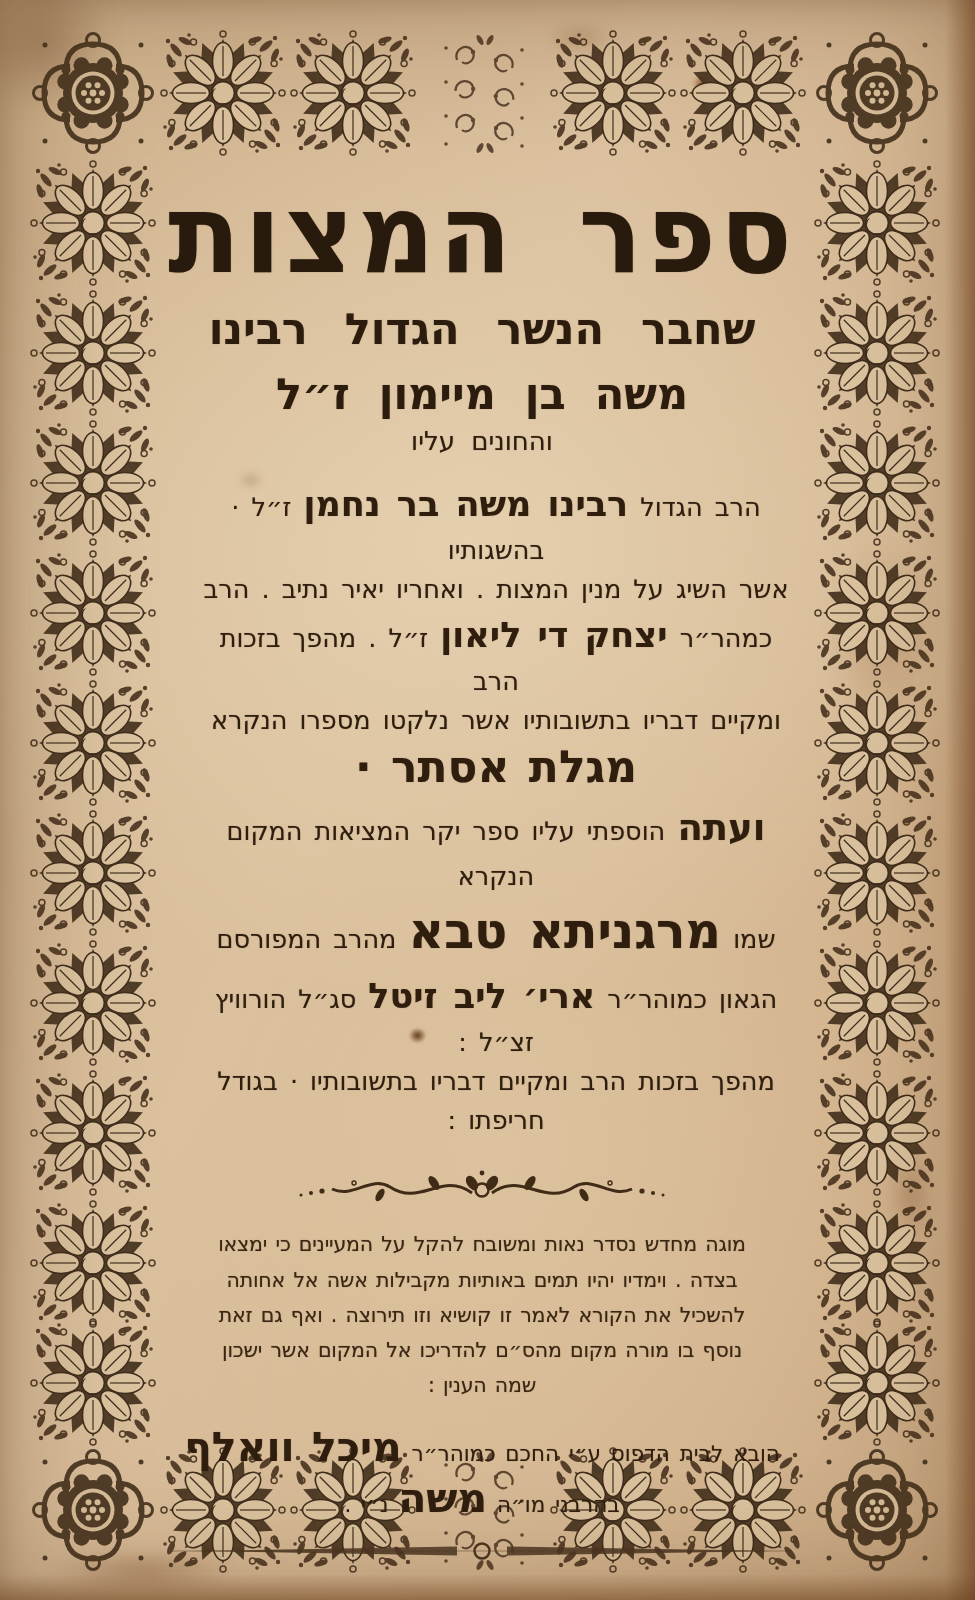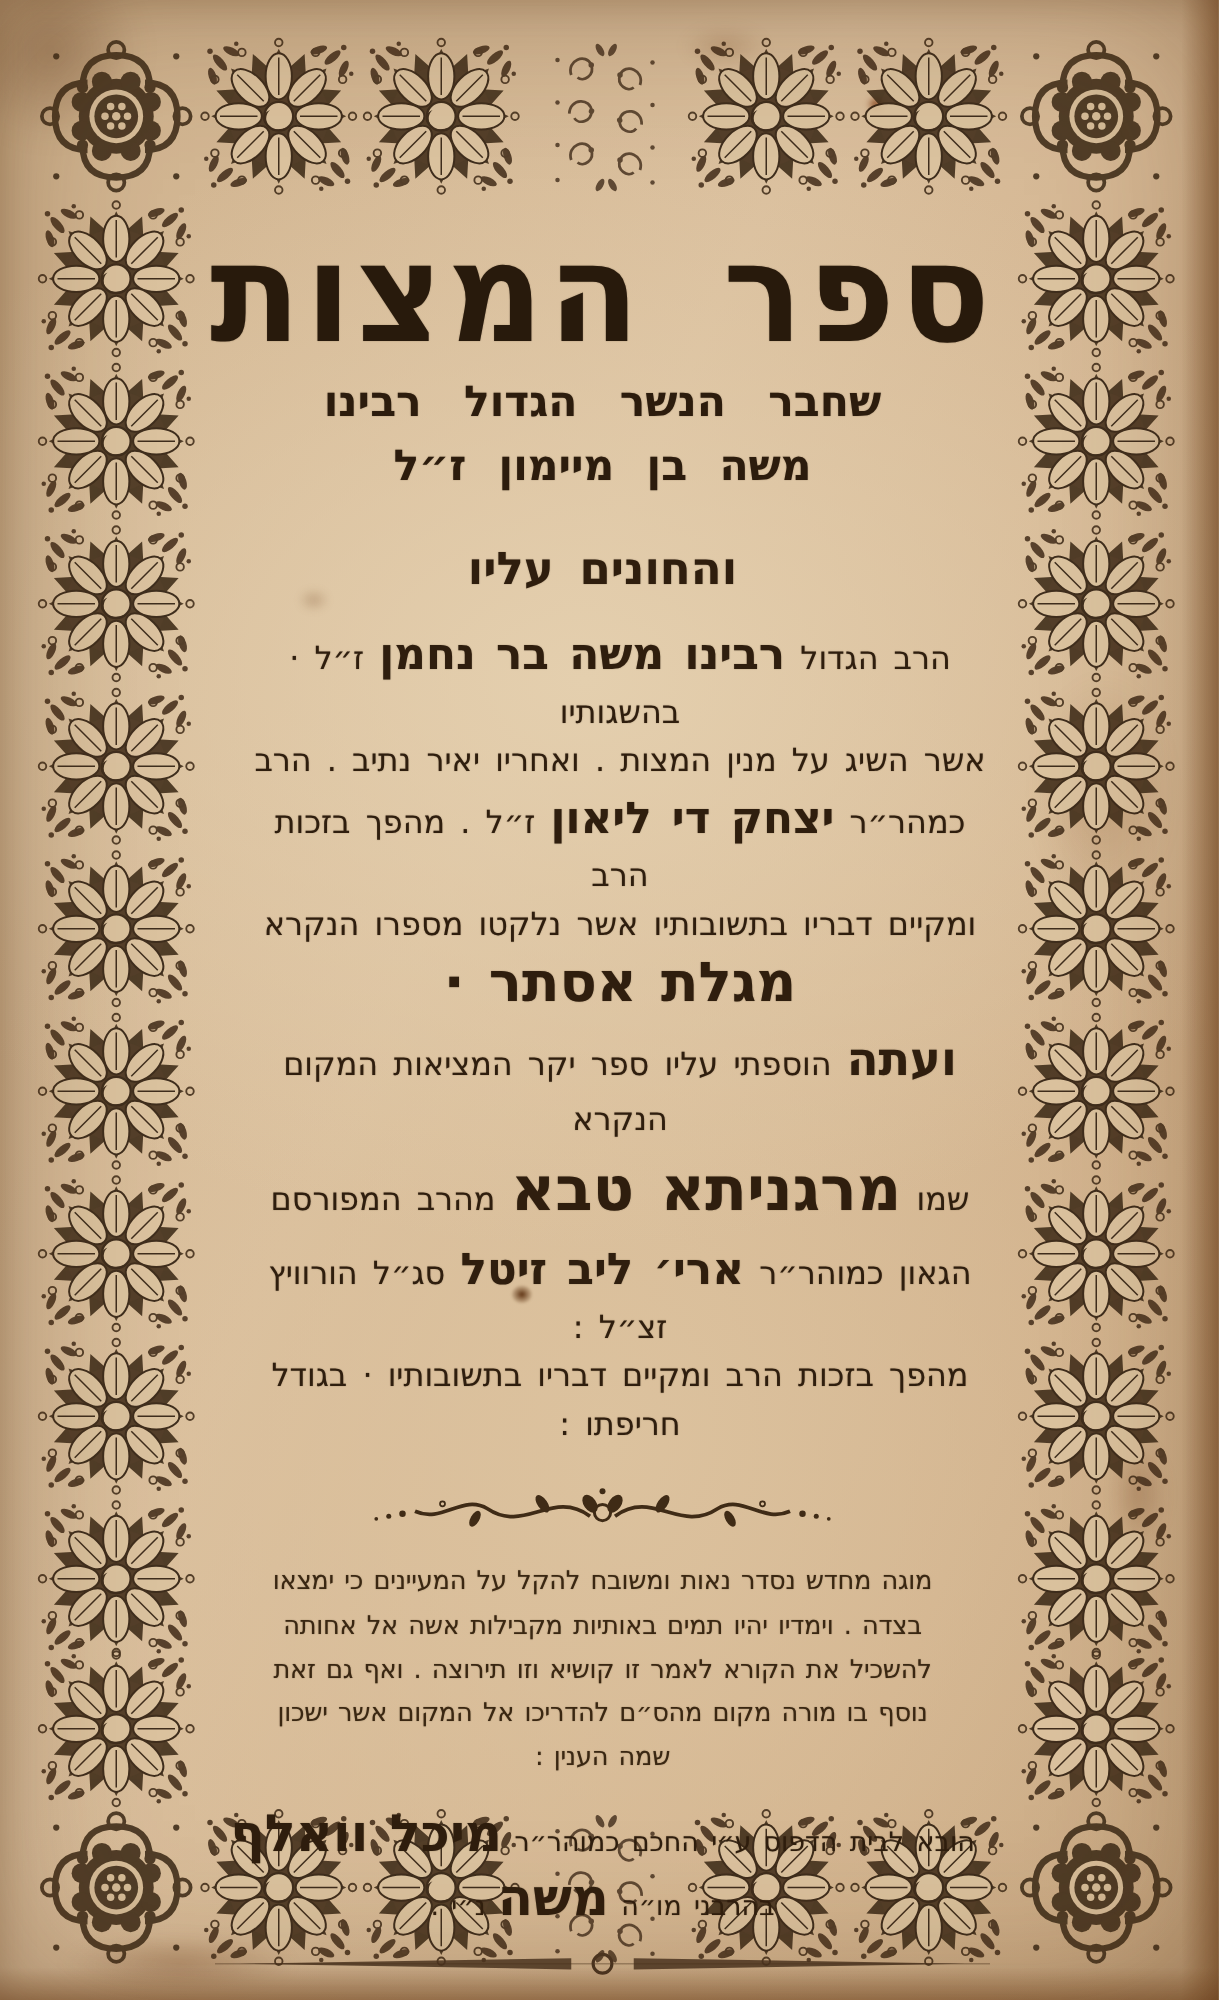--- a/index.html
+++ b/index.html
@@ -33,23 +33,23 @@
   svg.frame{position:absolute;left:0;top:0;}
 
   .content{
     position:absolute;left:168px;top:172px;width:628px;text-align:center;
     direction:rtl;text-shadow:0 0 1px rgba(47,30,14,.45);
   }
   .title{
     font-size:106px;font-weight:bold;line-height:1.18;letter-spacing:4px;word-spacing:22px;
     color:#281a0c;transform:scaleY(1.04);
   }
-  .subtitle{font-size:34px;font-weight:bold;line-height:1.5;word-spacing:22px;color:#2c1c0d;}
+  .subtitle{font-size:43px;font-weight:bold;line-height:1.5;word-spacing:22px;color:#2c1c0d;}
   .subtitle.second{word-spacing:14px;}
-  .heading{font-size:36px;font-weight:bold;margin-top:36px;word-spacing:8px;}
+  .heading{font-size:26px;font-weight:normal;word-spacing:8px;}
   .blocktext{font-size:25.5px;line-height:1.52;margin-top:22px;word-spacing:4px;margin-left:28px;}
   .blocktext .name{font-size:35px;font-weight:bold;}
   .blocktext .xl{font-size:44px;font-weight:bold;line-height:1.25;}
   .blocktext .xxl{font-size:49px;font-weight:bold;}
   .blocktext .lead{font-size:37px;font-weight:bold;}
   .m-block{margin-top:6px;}
   .divider{margin-top:18px;}
   .notice{font-size:20.5px;line-height:1.72;margin-top:10px;letter-spacing:-0.2px;word-spacing:2px;color:#3a2712;white-space:nowrap;}
   .imprint{font-size:21.5px;line-height:1.25;margin-top:18px;word-spacing:3px;}
   .imprint .name{font-size:41px;font-weight:bold;}

